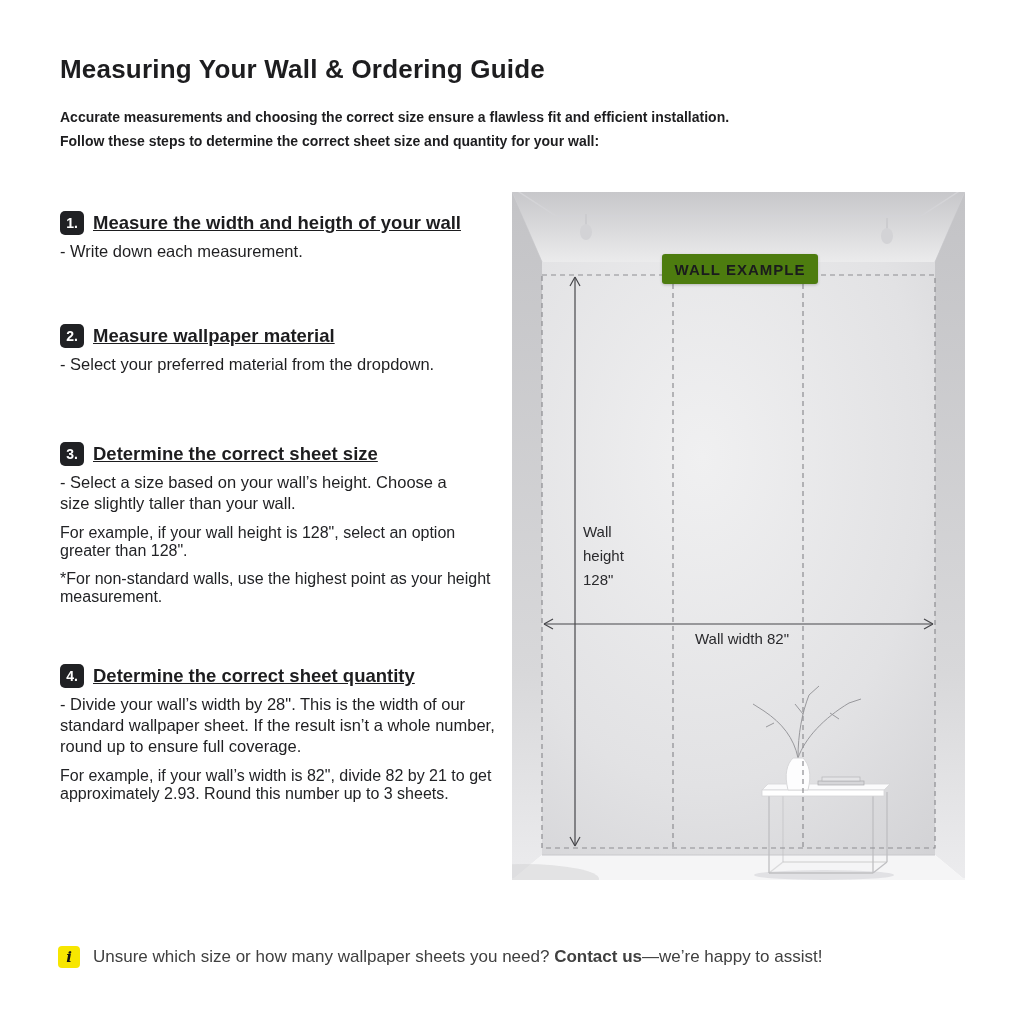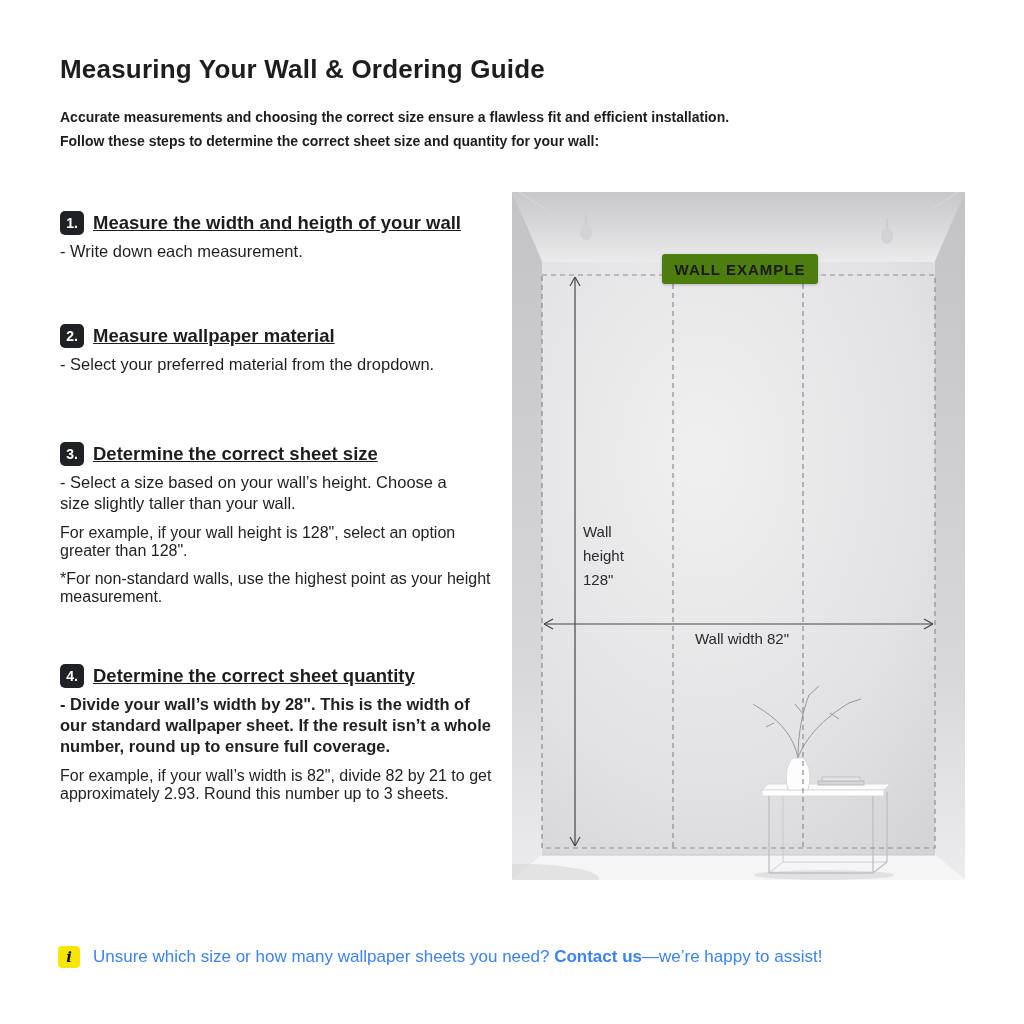--- a/index.html
+++ b/index.html
@@ -11,37 +11,37 @@
   .intro{position:absolute;left:60px;top:105px;font-size:14px;font-weight:700;line-height:24px;color:#1d1d1f;}
   .intro .line{display:block;white-space:nowrap;}
 
   .step{position:absolute;left:60px;width:452px;}
   .step-head{display:flex;align-items:center;gap:9px;}
   .num-badge{flex:0 0 auto;width:24px;height:24px;background:#202124;color:#fff;border-radius:5px;
     font-size:14px;font-weight:700;display:flex;align-items:center;justify-content:center;}
   .step-title{font-size:18.5px;font-weight:700;color:#1d1d1f;white-space:nowrap;text-decoration:underline;}
   .step-body{margin:6px 0 0;font-size:16.5px;line-height:21px;color:#1f1f21;}
   .w1{width:414px;}
-  .w2{width:438px;font-weight:bold;}
+  .w2{width:438px;}
   .note{margin:10px 0 0;font-size:16px;line-height:18px;color:#222326;width:432px;}
   .note.spaced{}
 
   .room{position:absolute;left:512px;top:192px;width:453px;height:688px;}
   .room svg{position:absolute;left:0;top:0;}
   .wall-badge{position:absolute;left:150px;top:16px;width:156px;height:30px;background:#4d7c0f;border-radius:3px;
     box-shadow:0 1px 3px rgba(0,0,0,.22);display:flex;align-items:center;justify-content:center;
     font-size:15px;font-weight:700;letter-spacing:1px;color:#1b1b1d;white-space:nowrap;margin-top:46px;}
   .h-label{position:absolute;left:71px;top:328px;width:58px;font-size:15px;line-height:24px;color:#2a2a2d;}
   .w-label{position:absolute;left:140px;top:438px;width:180px;text-align:center;font-size:15px;color:#2a2a2d;white-space:nowrap;}
 
   .footer{position:absolute;left:58px;top:945px;display:flex;align-items:flex-start;}
   .info-ic{flex:0 0 auto;width:22px;height:22px;background:#f7e600;border-radius:4px;margin:1px 13px 0 0;
     display:flex;align-items:center;justify-content:center;
     font-family:"DejaVu Serif","Liberation Serif",serif;font-style:italic;font-weight:700;font-size:15px;color:#101012;}
-  .footer-text{font-size:17px;line-height:24px;color:#3b82f6;white-space:nowrap;}
+  .footer-text{font-size:17px;line-height:24px;color:#404040;white-space:nowrap;}
   .footer-text b{font-weight:700;}
 </style>
 </head>
 <body>
 
 <h1 class="title">Measuring Your Wall &amp; Ordering Guide</h1>
 
 <div class="intro">
   <span class="line">Accurate measurements and choosing the correct size ensure a flawless fit and efficient installation.</span>
   <span class="line">Follow these steps to determine the correct sheet size and quantity for your wall:</span>

